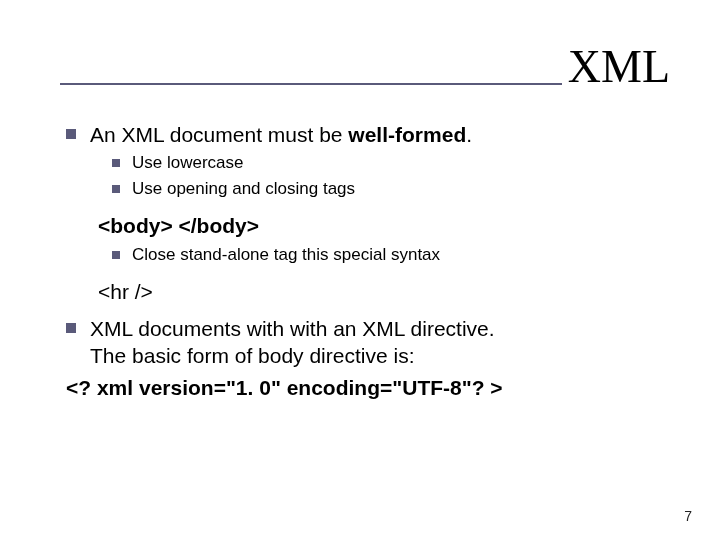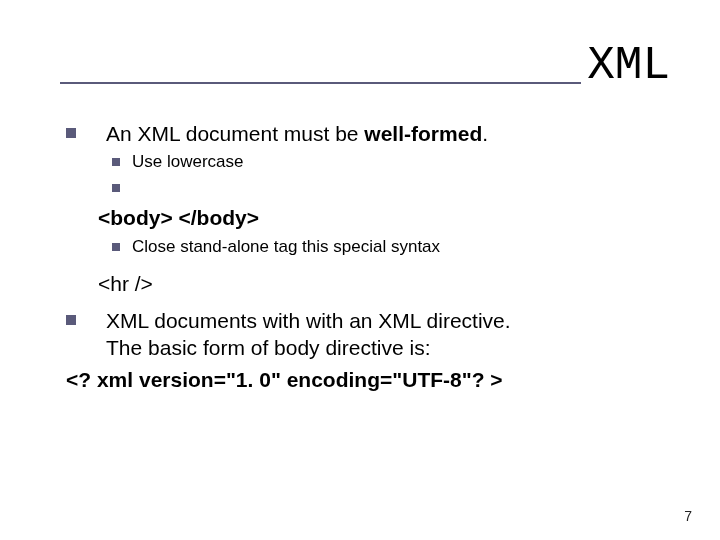--- a/index.html
+++ b/index.html
@@ -17,21 +17,21 @@
   }
   .underline {
     border-bottom: 2px solid #5a5a7a;
     width: 100%;
     position: absolute;
     bottom: 8px;
     left: 0;
   }
   .title-text {
     font-size: 46px;
-    font-family: Liberation Mono, monospace;
+    font-family: Liberation Serif, serif;
     color: #000;
     text-align: right;
     position: relative;
     z-index: 1;
     background: #fff;
     display: inline-block;
     float: right;
     padding-left: 6px;
     padding-bottom: 0;
     margin-left: 12px;
@@ -39,21 +39,21 @@
   .title-block::after { content: ""; display: block; clear: both; }
   .content {
     font-size: 21px;
     line-height: 1.3;
   }
   .bullet-row {
     display: flex;
     align-items: flex-start;
     margin-top: 6px;
   }
-  .bullet-row.level1 { margin-left: 6px; margin-top: 10px; gap: 16px; }
+  .bullet-row.level1 { margin-left: 6px; margin-top: 10px; }
   .bullet-row.level2 { margin-left: 52px; margin-top: 4px; font-size: 17px; }
   .sq {
     width: 10px; height: 10px;
     background: #5a5a7a;
     flex: 0 0 10px;
     margin-top: 8px;
     margin-right: 14px;
   }
   .sq.small {
     width: 8px; height: 8px;
@@ -100,20 +100,21 @@
     </div>
   </div>
 
   <div class="bullet-row level2">
     <div class="sq small"></div>
     <div>Use lowercase</div>
   </div>
 
   <div class="bullet-row level2">
     <div class="sq small"></div>
+    <div>Use opening and closing tags</div>
   </div>
 
   <div class="code-line bold">&lt;body&gt;     &lt;/body&gt;</div>
 
   <div class="bullet-row level2">
     <div class="sq small"></div>
     <div>Close stand-alone tag this special syntax</div>
   </div>
 
   <div class="code-line">&lt;hr  /&gt;</div>

